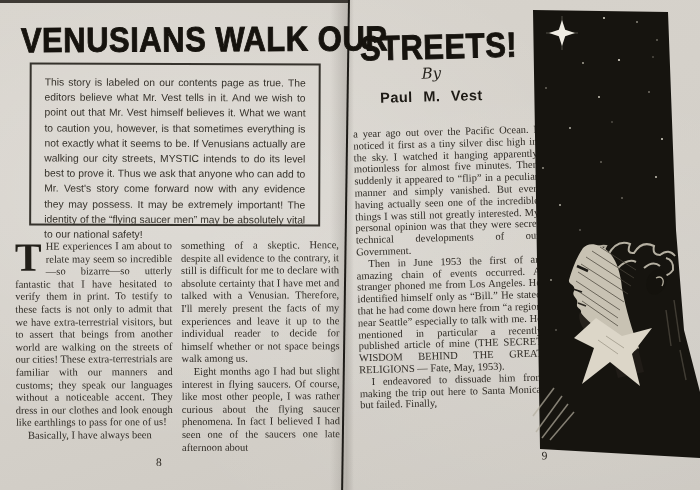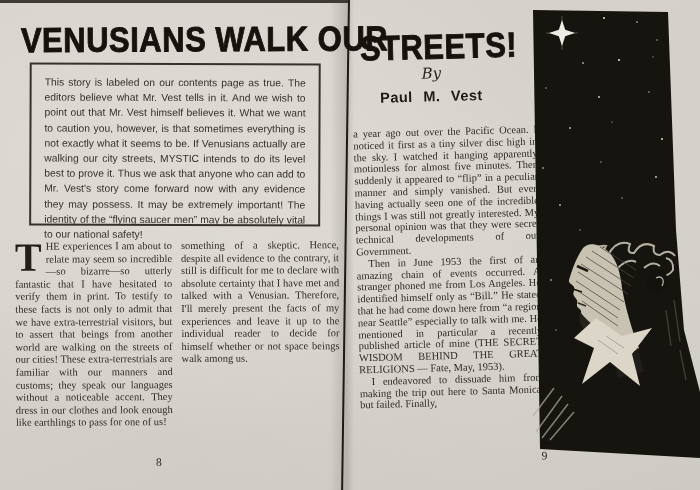--- a/index.html
+++ b/index.html
@@ -70,25 +70,29 @@
 
 <div class="left-page">
   <div class="headline left">VENUSIANS WALK OUR</div>
 
   <div class="editor-box">
     <span>This story is labeled on our contents page as true. The editors believe what Mr. Vest tells in it. And we wish to point out that Mr. Vest himself believes it. What we want to caution you, however, is that sometimes everything is not exactly what it seems to be. If Venusians actually are walking our city streets, MYSTIC intends to do its level best to prove it. Thus we ask that anyone who can add to Mr. Vest's story come forward now with any evidence they may possess. It may be extremely important! The identity of the “flying saucer men” may be absolutely vital to our national safety!</span>
   </div>
 
   <div class="bodytext col1">
     <p class="para"><span class="dropcap">T</span><span>HE experiences I am about to relate may seem so incredible—so bizarre—so utterly fantastic that I have hesitated to verify them in print. To testify to these facts is not only to admit that we have extra-terrestrial visitors, but to assert that beings from another world are walking on the streets of our cities! These extra-terrestrials are familiar with our manners and customs; they speak our languages without a noticeable accent. They dress in our clothes and look enough like earthlings to pass for one of us!</span></p>
+    <div class="indent-all">
+        <p class="para">Basically, I  have always been</p>
+      </div>
   </div>
 
   <div class="bodytext col2">
     <div>
         <p class="para">something of a skeptic.  Hence, despite all evidence to the contrary, it still is difficult for me to declare with absolute certainty that I have met and talked with a Venusian.  Therefore, I'll merely present the facts of my experiences and leave it up to the individual reader to decide for himself whether or not space beings walk among us.</p>
+        <p class="para">Eight months ago I had but slight interest in flying saucers. Of course, like most other people, I was rather curious about the flying saucer phenomena.  In fact I believed I had seen one of the saucers one late afternoon about</p>
       </div>
   </div>
 
   <div class="pagenum p8">8</div>
 </div>
 
 <div class="right-page">
   <div class="headline right">STREETS!</div>
   <div class="by-label">By</div>
   <div class="author">Paul M. Vest</div>

